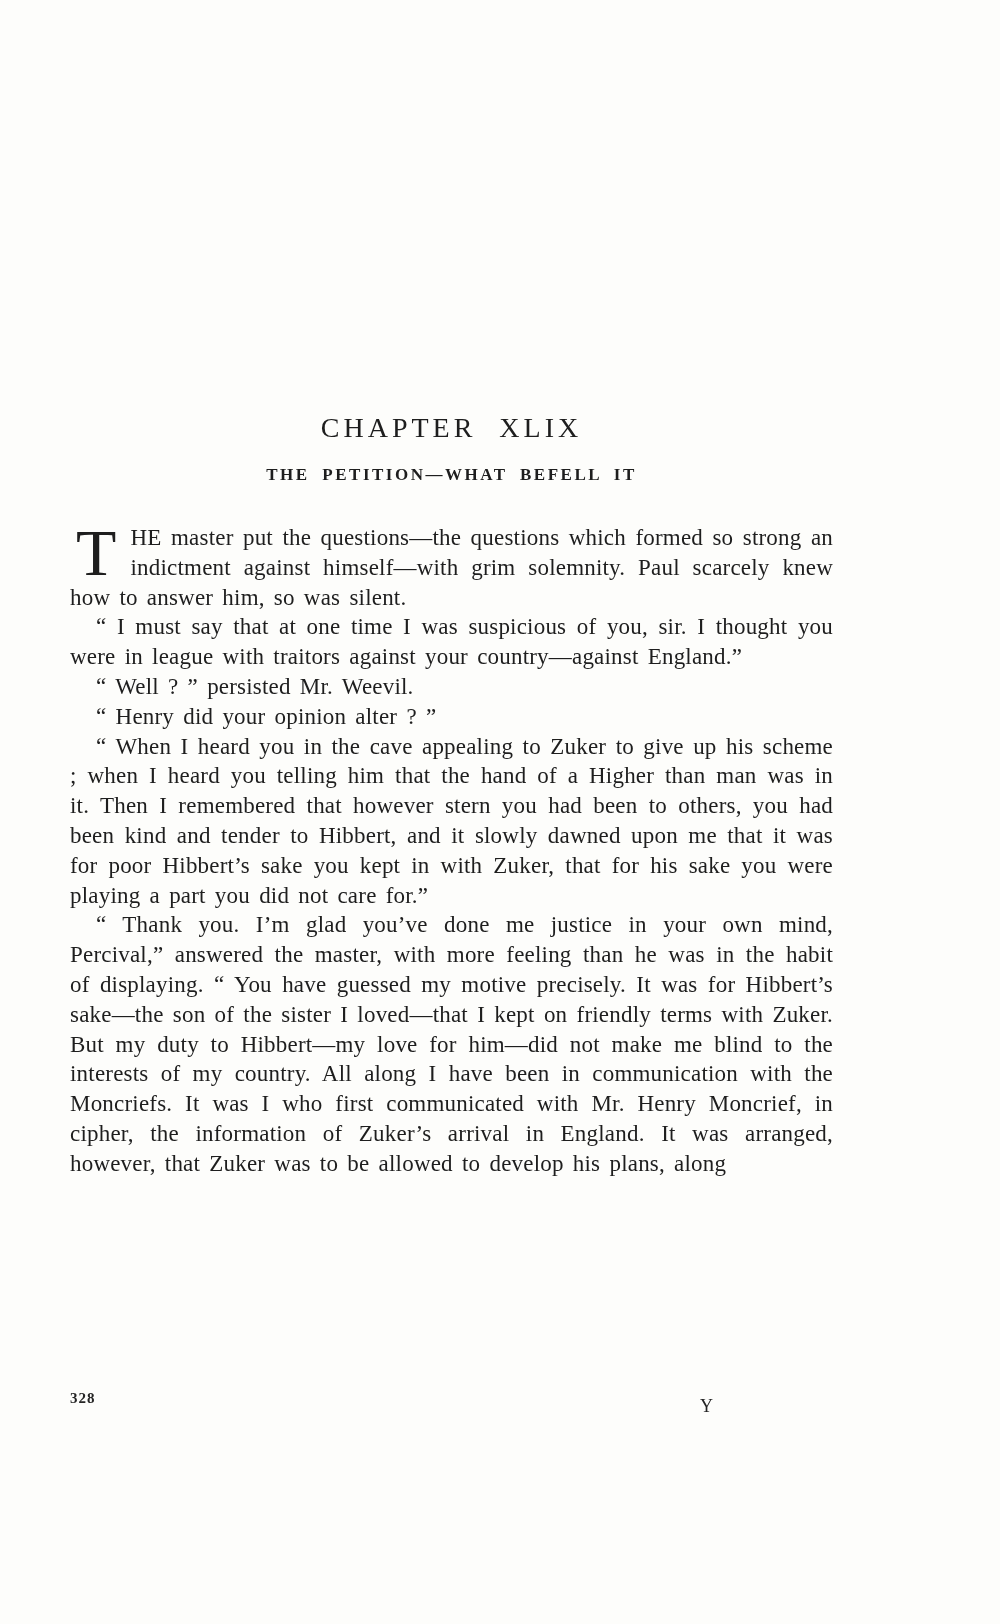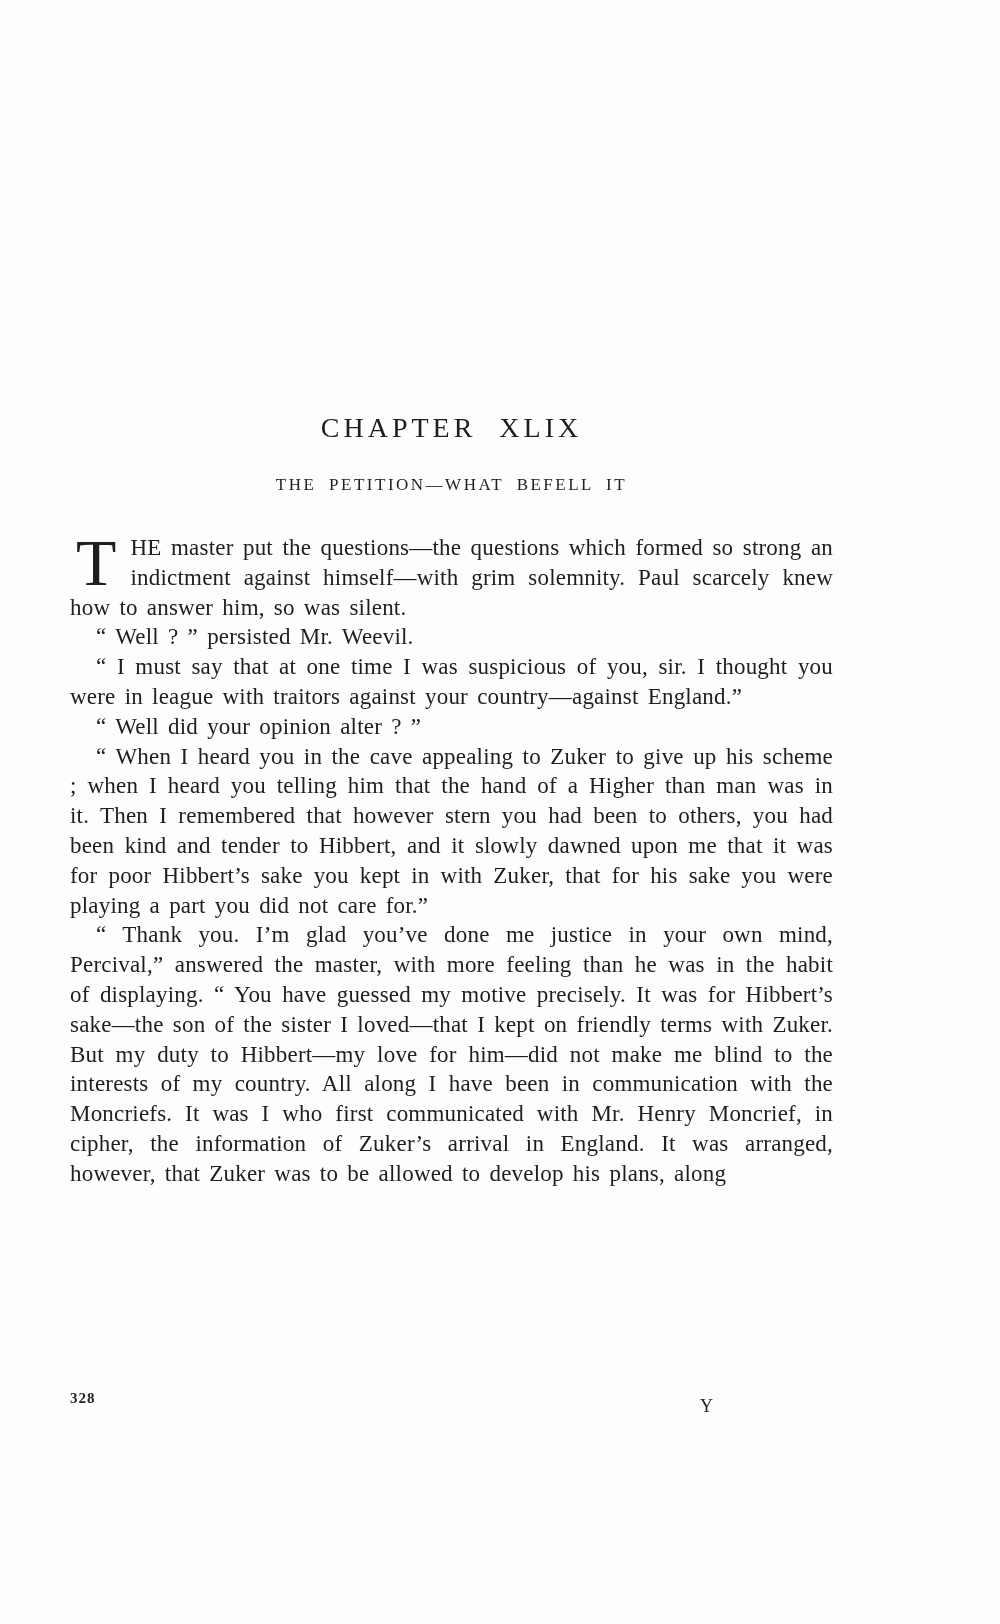--- a/index.html
+++ b/index.html
@@ -21,27 +21,27 @@
     .text-block {
       margin-left: 70px;
       width: 763px;
     }
     .chapter-heading {
       text-align: center;
       font-size: 28px;
       font-weight: normal;
       letter-spacing: 4px;
       word-spacing: 12px;
-      margin: 0 0 30px 0;
+      margin: 0 0 20px 0;
       line-height: 32px;
     }
     .section-heading {
       text-align: center;
       font-size: 17px;
-      font-weight: normal;
+      font-weight: bold;
       letter-spacing: 2.5px;
       word-spacing: 6px;
       margin: 0 0 38px 0;
       line-height: 21px;
     }
     .body-text p {
       margin: 0;
       text-align: justify;
       font-size: 23px;
       line-height: 29.8px;
@@ -83,23 +83,23 @@
   </style>
 </head>
 <body>
 
 <div class="page">
   <div class="text-block">
     <h1 class="chapter-heading">CHAPTER XLIX</h1>
     <h2 class="section-heading">THE PETITION—WHAT BEFELL IT</h2>
     <div class="body-text">
         <p><span class="drop-cap">T</span>HE master put the questions—the questions which formed so strong an indictment against himself—with grim solemnity. Paul scarcely knew how to answer him, so was silent.</p>
+        <p class="indented">“ I must say that at one time I was suspicious of you, sir. I thought you were in league with traitors against your country—against England.”</p>
         <p class="indented">“ Well ? ” persisted Mr. Weevil.</p>
-        <p class="indented">“ I must say that at one time I was suspicious of you, sir. I thought you were in league with traitors against your country—against England.”</p>
-        <p class="indented">“ Well did your opinion alter ? ”</p>
+        <p class="indented">“ Henry did your opinion alter ? ”</p>
         <p class="indented">“ When I heard you in the cave appealing to Zuker to give up his scheme ; when I heard you telling him that the hand of a Higher than man was in it. Then I remembered that however stern you had been to others, you had been kind and tender to Hibbert, and it slowly dawned upon me that it was for poor Hibbert’s sake you kept in with Zuker, that for his sake you were playing a part you did not care for.”</p>
         <p class="indented">“ Thank you. I’m glad you’ve done me justice in your own mind, Percival,” answered the master, with more feeling than he was in the habit of displaying. “ You have guessed my motive precisely. It was for Hibbert’s sake—the son of the sister I loved—that I kept on friendly terms with Zuker. But my duty to Hibbert—my love for him—did not make me blind to the interests of my country. All along I have been in communication with the Moncriefs. It was I who first communicated with Mr. Henry Moncrief, in cipher, the information of Zuker’s arrival in England. It was arranged, however, that Zuker was to be allowed to develop his plans, along</p>
       </div>
   </div>
   <div class="footer">
     <span class="page-number">328</span>
     <span class="signature-mark">Y</span>
   </div>
 </div>
 

